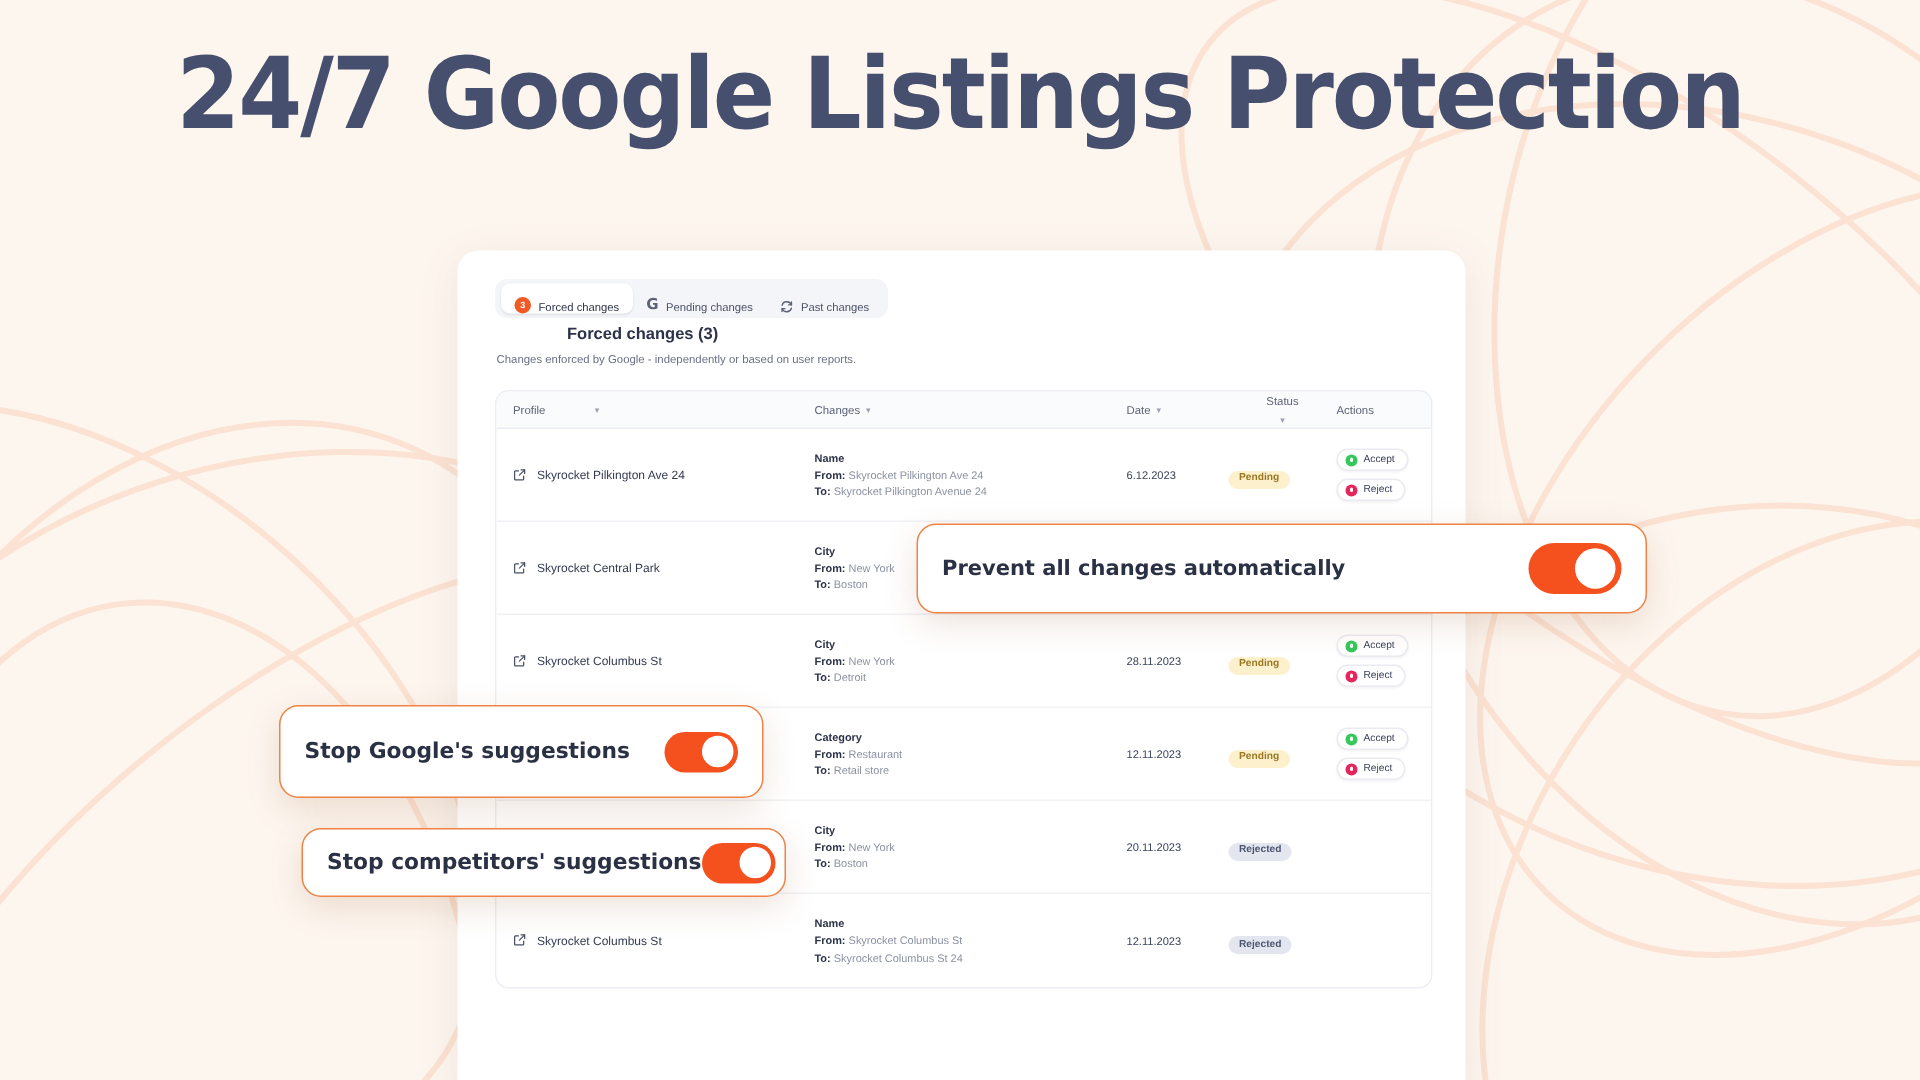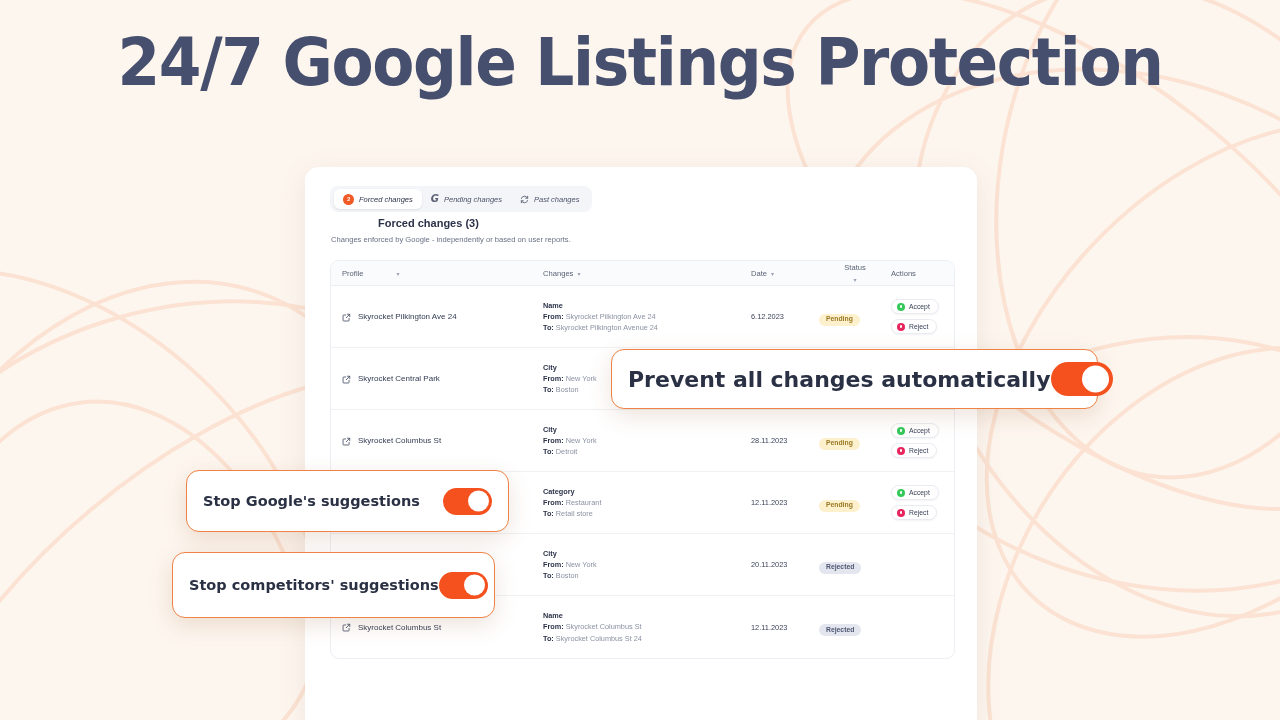--- a/index.html
+++ b/index.html
@@ -48,29 +48,28 @@
   
   #tabbar {
     position: absolute; left: 25px; top: 19px;
     display: flex; align-items: center;
     height: 26px;
     background: #f4f5f8;
     border-radius: 8px;
     padding: 0 4px;
   }
   .tab {
-    display: flex; align-items: center; gap: 5px;
+    display: flex; align-items: flex-end; gap: 5px;
     height: 20px;
     padding: 0 9px;
     border-radius: 6px;
     font-size: 7.5px;
     color: #4b5268;
     white-space: nowrap;
     cursor: pointer;
-    font-style: italic;
   }
   .tab.active { background: #ffffff; box-shadow: 0 1px 2px rgba(0,0,0,.09); color: #2d3348; }
   .tab-badge {
     width: 11px; height: 11px; border-radius: 50%;
     background: #f15a24; color: #fff;
     font-size: 6px; font-weight: bold;
     display: flex; align-items: center; justify-content: center;
     line-height: 1;
   }
   .tab-g {
@@ -183,31 +182,31 @@
     position: absolute;
     background: #ffffff;
     border-radius: 50%;
     top: 50%;
     transform: translateY(-50%);
   }
   #callout-prevent {
     left: 611px; top: 349px;
     width: 487px; height: 60px;
   }
-  #callout-prevent .callout-label { font-size: 22px; text-align: center; }
+  #callout-prevent .callout-label { font-size: 14px; text-align: center; }
   #callout-prevent .switch { width: 62px; height: 34px; }
   #callout-prevent .switch .knob { width: 27px; height: 27px; right: 4px; }
 
   #callout-google {
     left: 186px; top: 470px;
     width: 323px; height: 62px;
   }
   #callout-competitors {
-    left: 172px; top: 552px;
-    width: 323px; height: 66px;
+    left: 201px; top: 552px;
+    width: 323px; height: 46px;
   }
   #callout-google .callout-label,
   #callout-competitors .callout-label { font-size: 14.5px; }
   #callout-google .switch,
   #callout-competitors .switch { width: 49px; height: 27px; }
   #callout-google .switch .knob,
   #callout-competitors .switch .knob { width: 21px; height: 21px; right: 3px; }
 </style>
 </head>
 <body>

